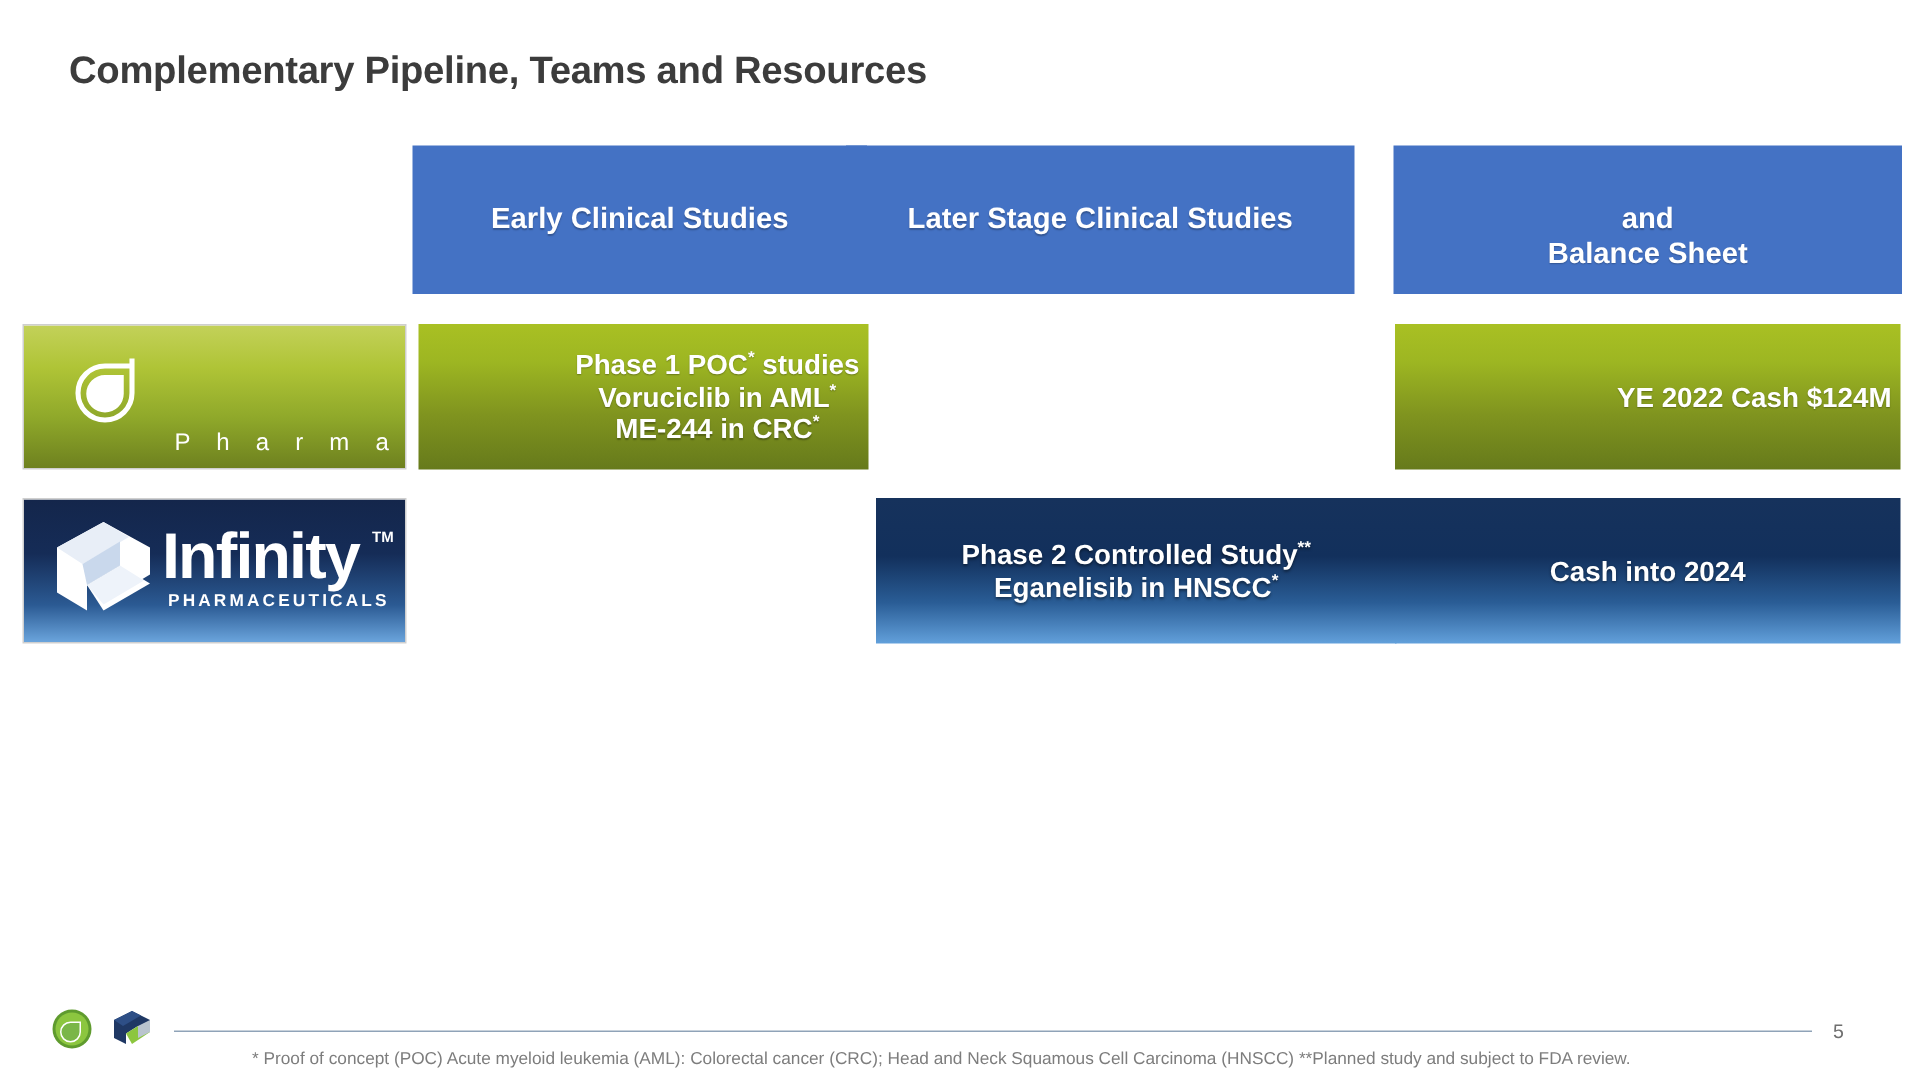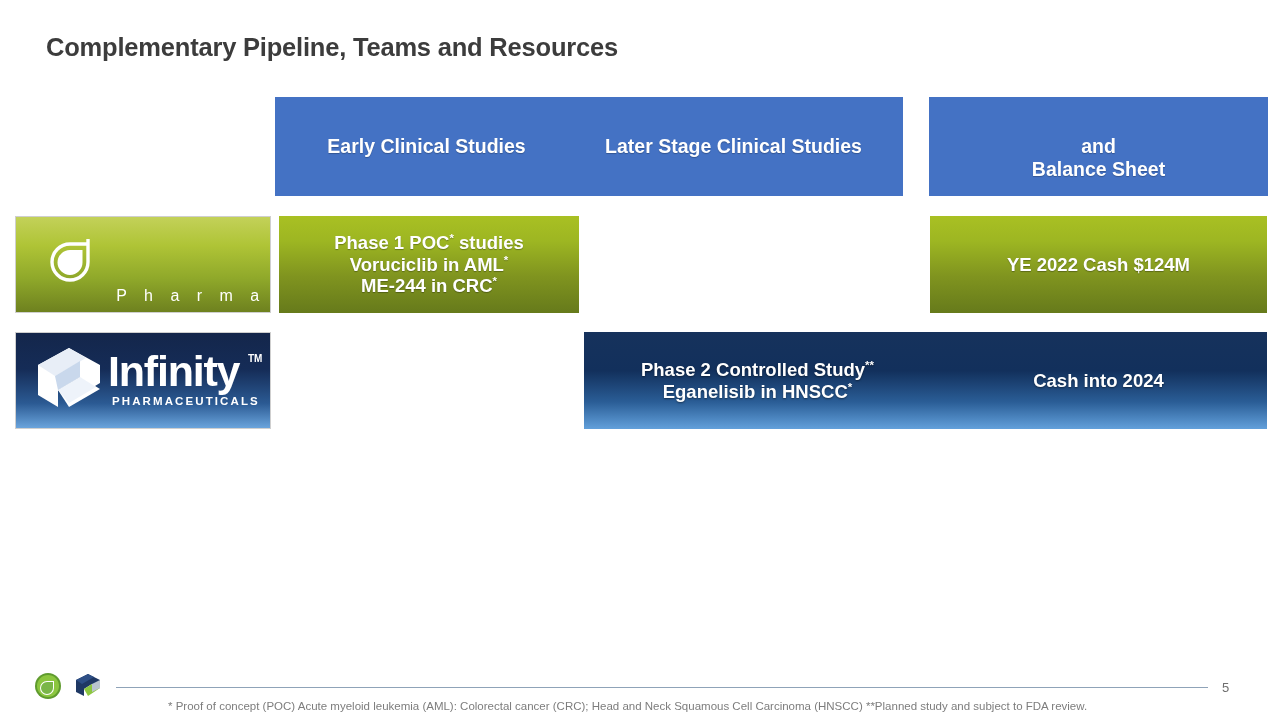--- a/index.html
+++ b/index.html
@@ -48,20 +48,21 @@
   }
   #hdr-early      { left: 275px; top: 97px;  width: 303px; height: 99px; }
   #hdr-later      { left: 564px; top: 97px;  width: 339px; height: 99px; }
   #hdr-infra      { left: 929px; top: 97px;  width: 339px; height: 99px; }
 
   
   .green {
     background: linear-gradient(to bottom, #A9C023 0%, #9DB622 26%, #80941F 62%, #667A1B 100%);
     font-size: 18.5px;
     text-shadow: 0 1px 1px rgba(0,0,0,0.3);
+    justify-content: flex-end;
   }
   #mei-early { left: 279px; top: 216px; width: 300px; height: 97px; }
   #mei-cash  { left: 930px; top: 216px; width: 337px; height: 97px; }
 
   
   .navy {
     background: linear-gradient(to bottom, #16325C 0%, #12305C 40%, #2A5D96 72%, #62A0DB 100%);
     font-size: 18.5px;
     text-shadow: 0 1px 2px rgba(0,0,0,0.45);
   }

